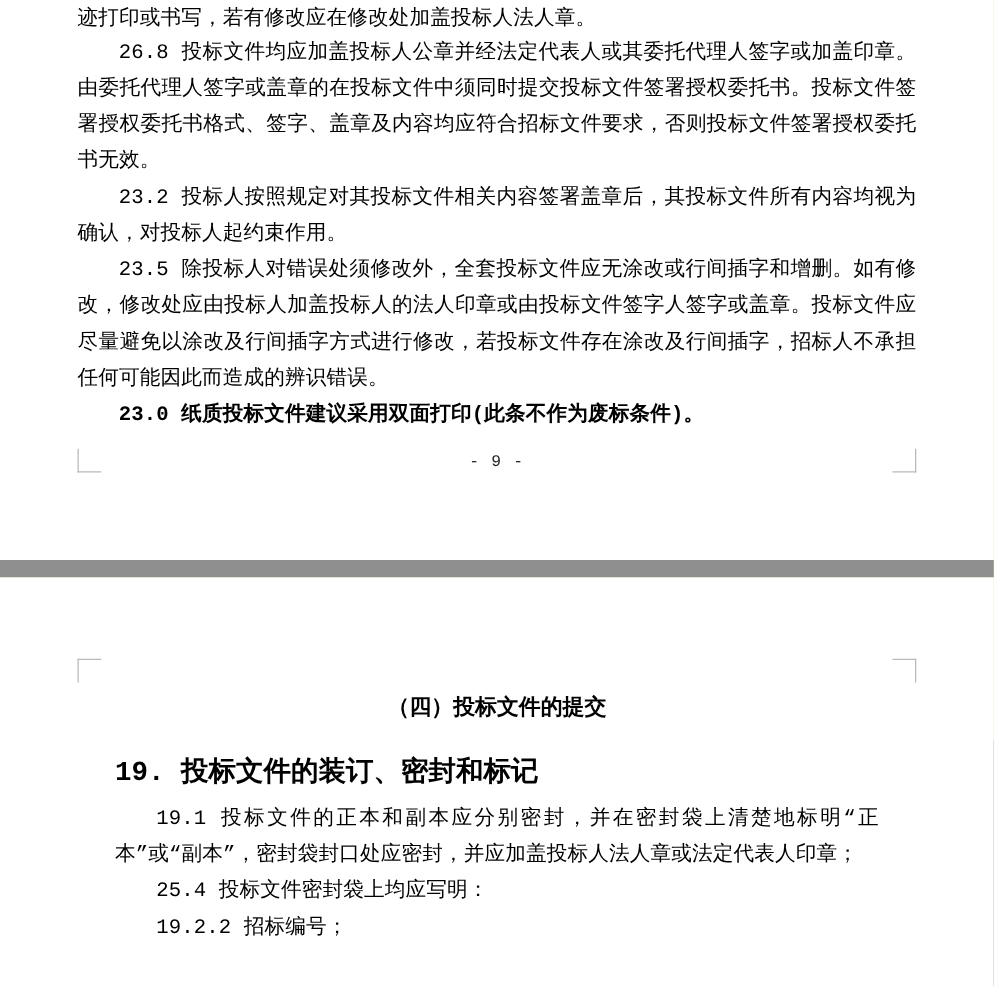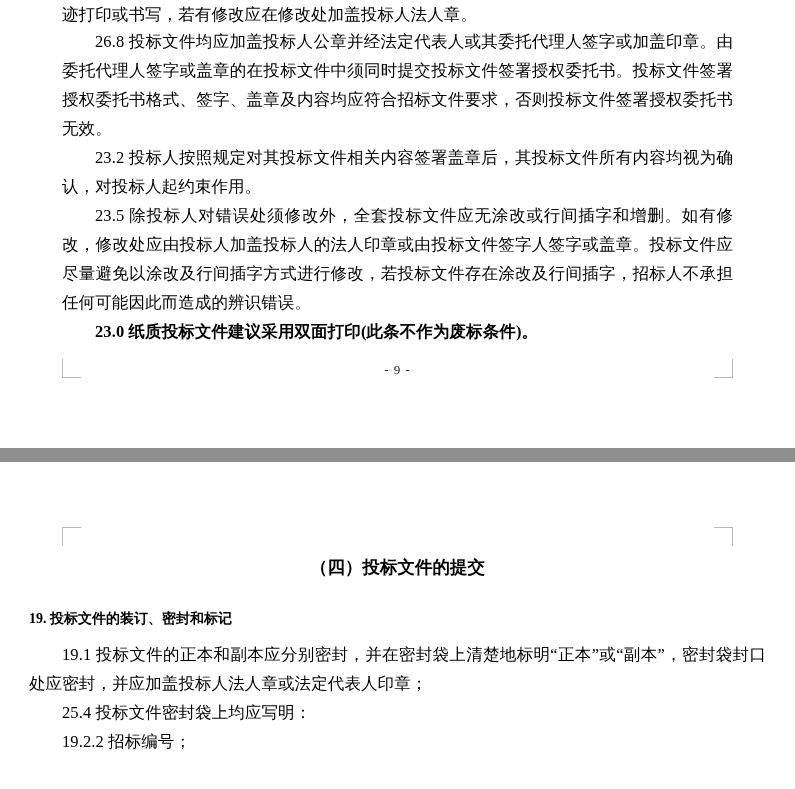--- a/index.html
+++ b/index.html
@@ -11,40 +11,41 @@
     width: 795px;
     height: 789px;
     overflow: hidden;
     font-family: "Liberation Serif", "DejaVu Serif", serif;
   }
   .doc-viewport {
     position: relative;
     width: 795px;
     height: 592px;
     background: #fef9c3;
+    font-family: Liberation Mono, monospace;
   }
   .page {
     position: relative;
     background: #ffffff;
     width: 795px;
     box-sizing: border-box;
   }
   .page-top {
     height: 448px;
     padding: 0 62px;
     overflow: hidden;
   }
   .page-gap {
     height: 14px;
     background: #8f8f8f;
     width: 795px;
   }
   .page-bottom {
     height: 327px;
-    padding: 0 29px;
+    padding: 0 92px;
     overflow: hidden;
   }
   .crop-mark {
     position: absolute;
     width: 18px;
     height: 18px;
     pointer-events: none;
   }
   .cm-tl { border-left: 1px solid #b9b9b9; border-top: 1px solid #b9b9b9; }
   .cm-tr { border-right: 1px solid #b9b9b9; border-top: 1px solid #b9b9b9; }
@@ -73,21 +74,21 @@
   }
   .section-title {
     text-align: center;
     font-size: 17.5px;
     font-weight: bold;
     margin: 0;
     line-height: 30px;
     color: #000;
   }
   .heading-19 {
-    font-size: 14px;
+    font-size: 22px;
     font-weight: bold;
     margin: 0;
     line-height: 30px;
     color: #000;
   }
   .spacer-90 { height: 90px; }
   .spacer-22 { height: 22px; }
   .spacer-6 { height: 6px; }
   .first-line-clip {
     overflow: hidden;

